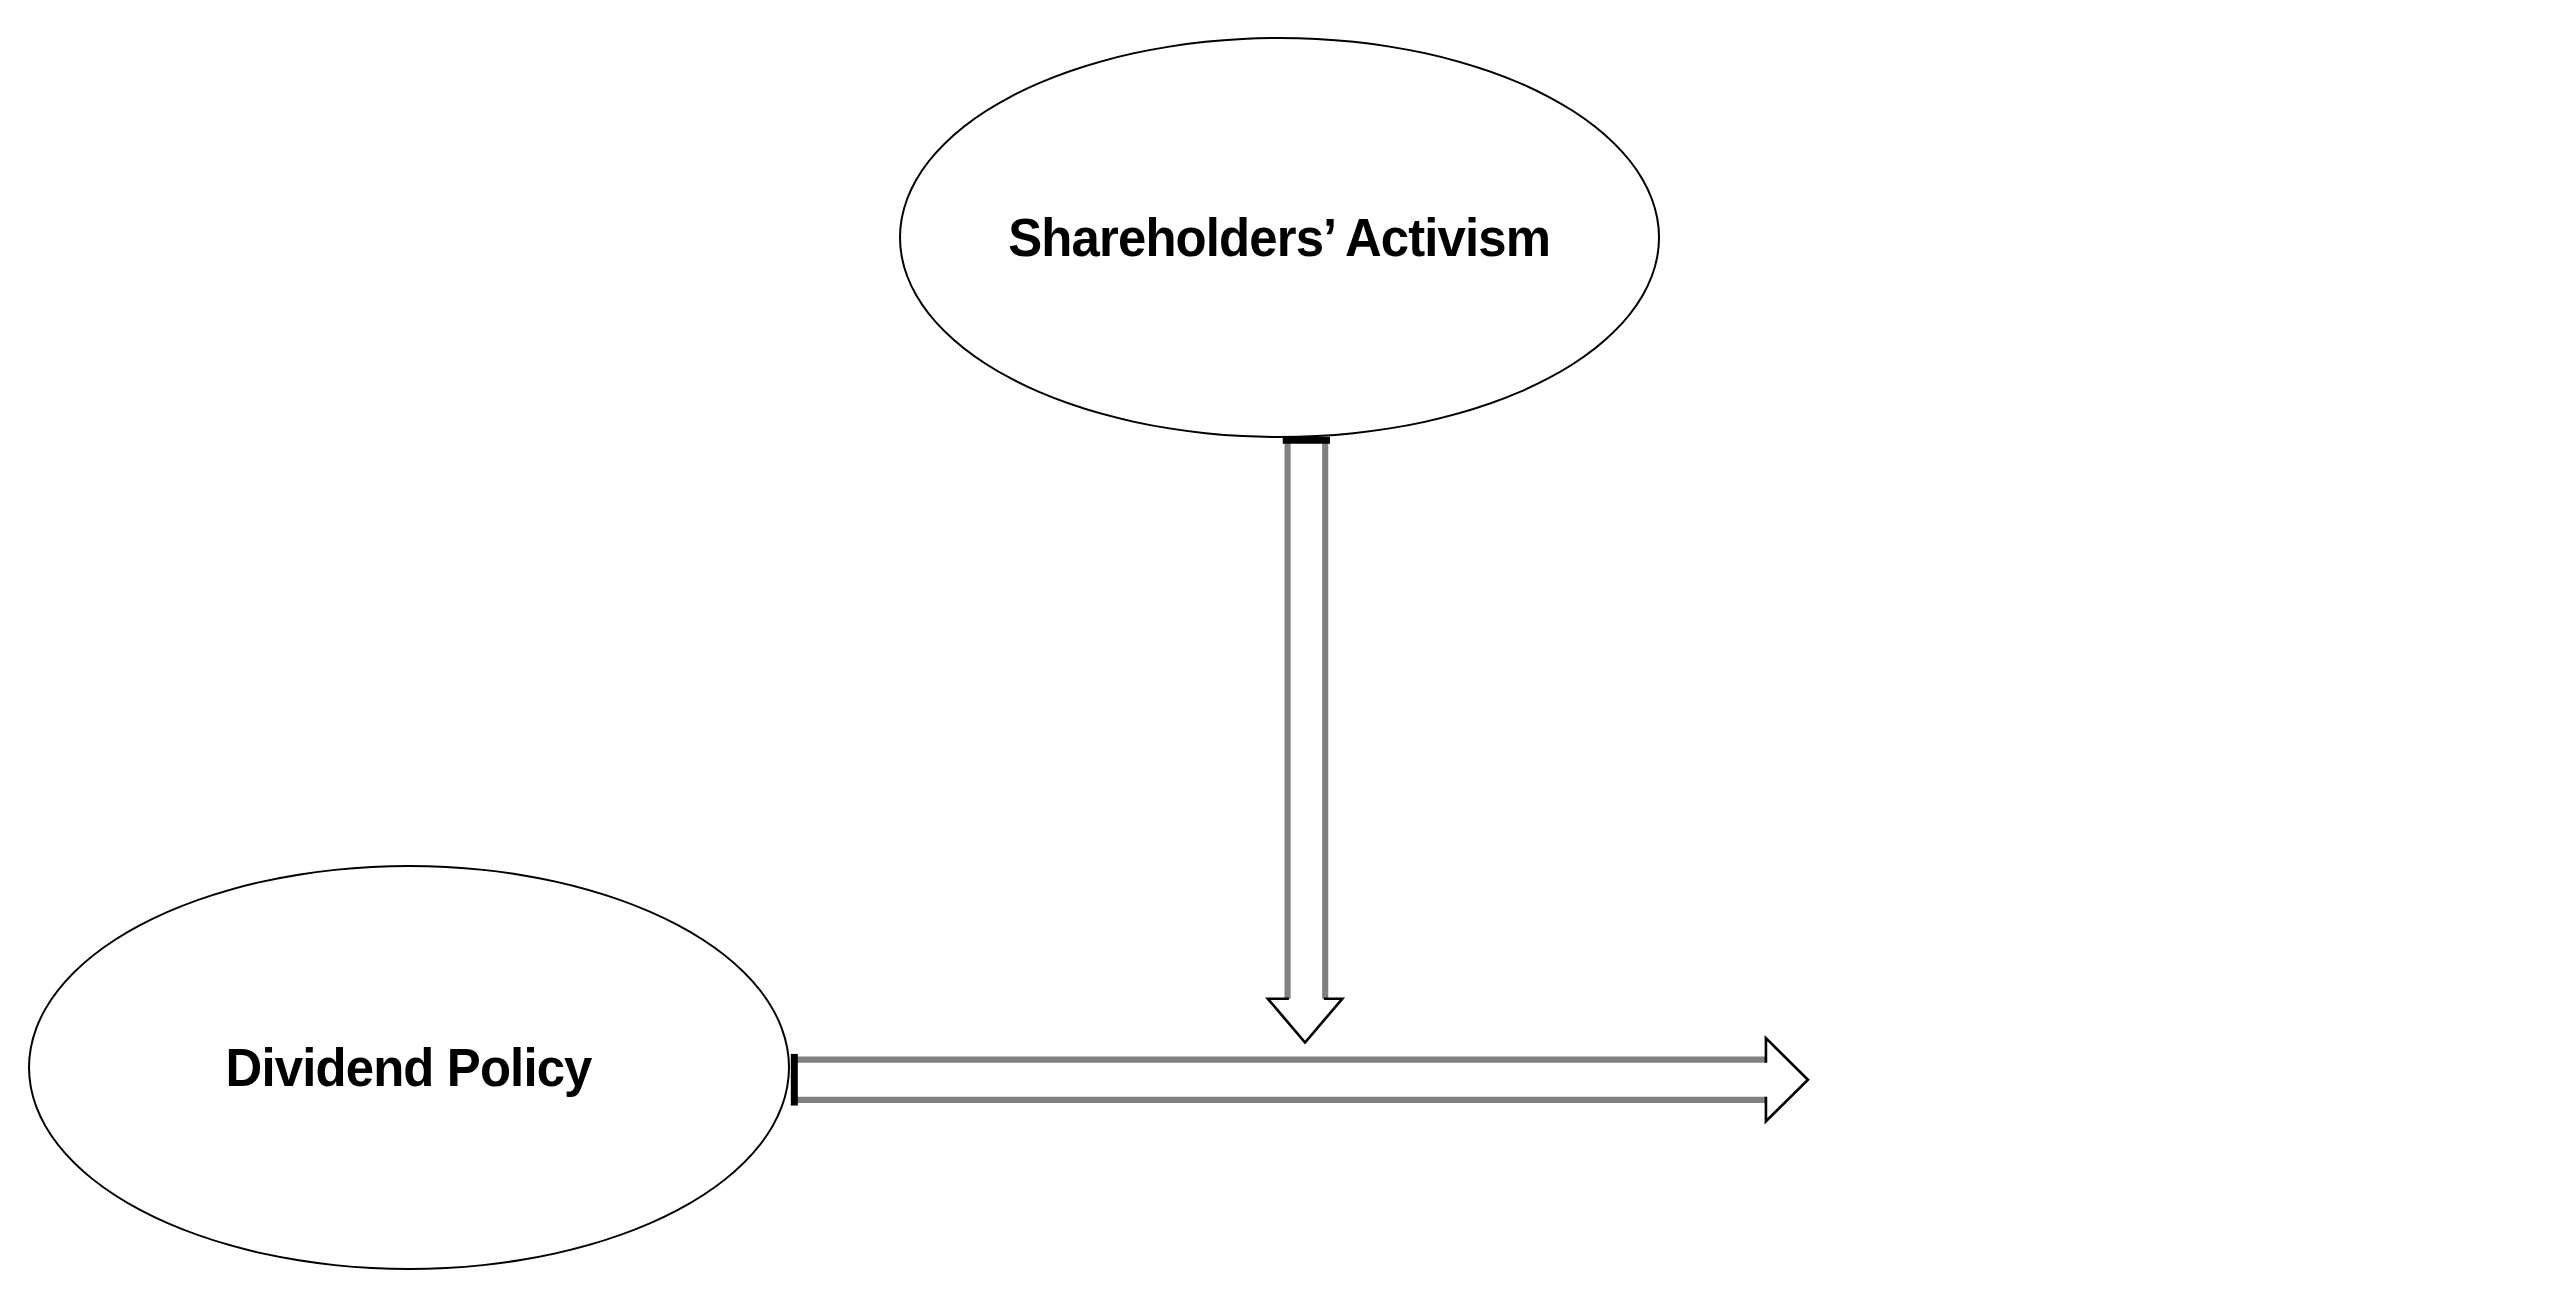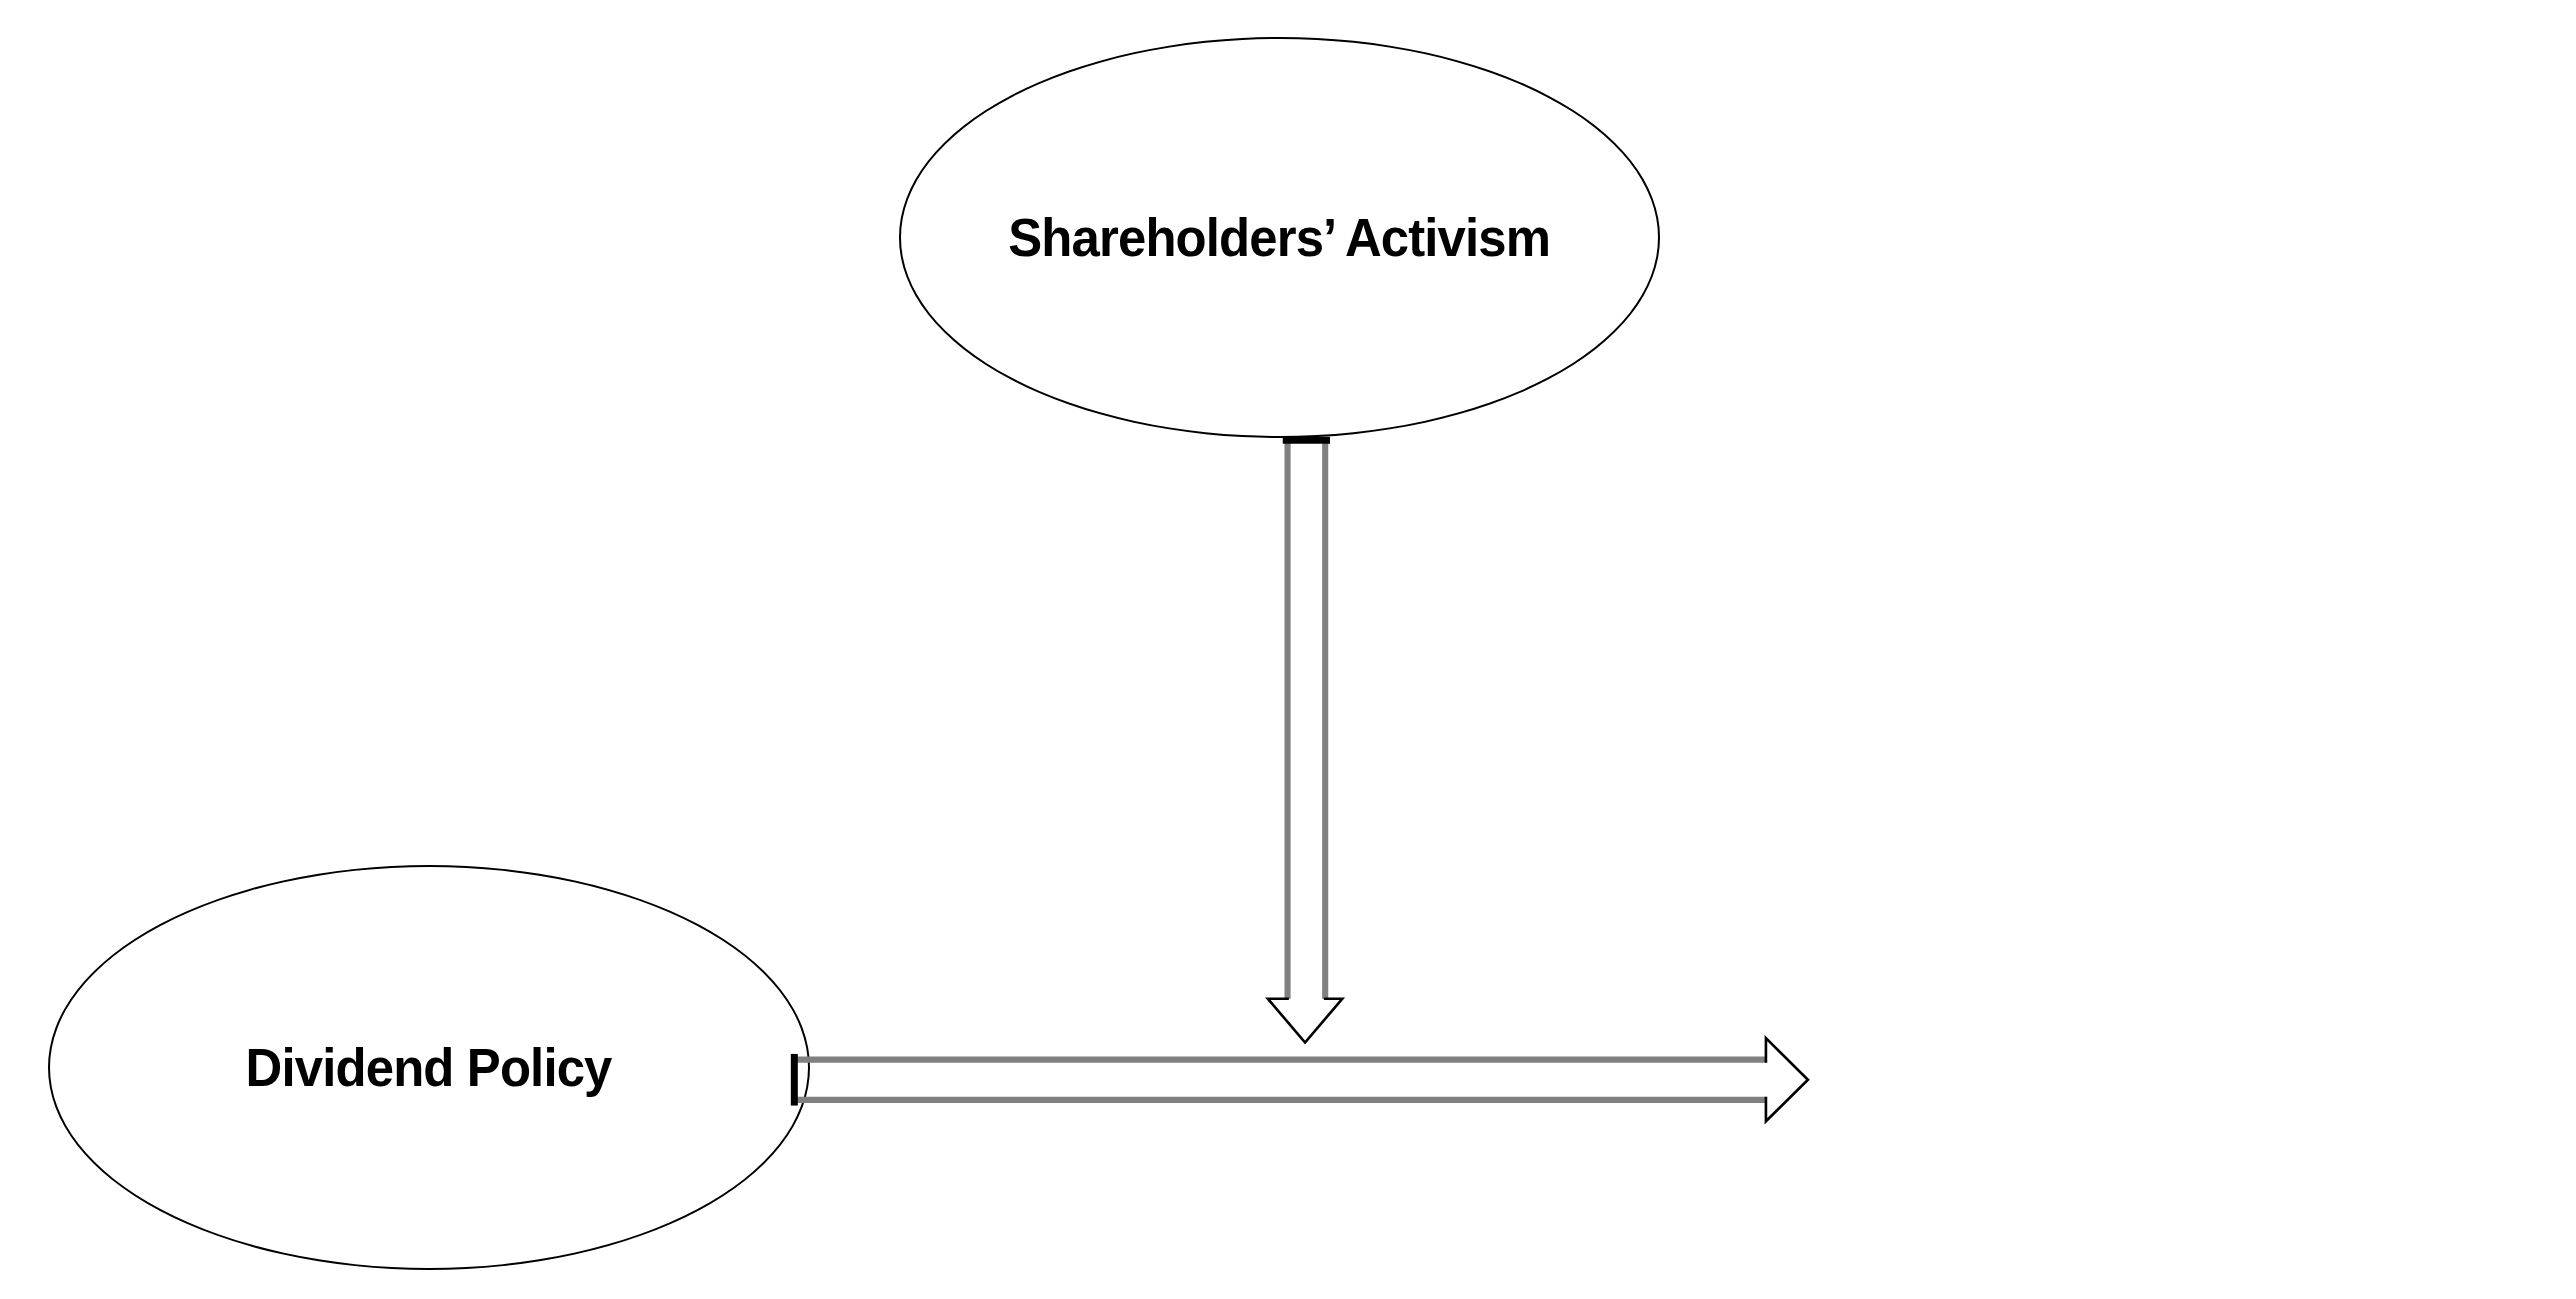--- a/index.html
+++ b/index.html
@@ -19,21 +19,21 @@
     position: absolute;
     box-sizing: border-box;
     border: 2.6px solid #000000;
     border-radius: 50%;
     background: #ffffff;
     display: flex;
     align-items: center;
     justify-content: center;
   }
   #node-activism { left: 899px; top: 37px;  width: 761px; height: 401px; }
-  #node-dividend { left: 48px;   top: 865px; width: 762px; height: 405px; }
+  #node-dividend { left: 28px;   top: 865px; width: 762px; height: 405px; }
   #node-distress { left: 1798px; top: 865px; width: 774px; height: 405px; }
   .label {
     font-weight: 700;
     font-size: 53px;
     letter-spacing: -0.9px;
     color: #000000;
     white-space: nowrap;
     transform: scaleX(0.96);
   }
   #arrows {

